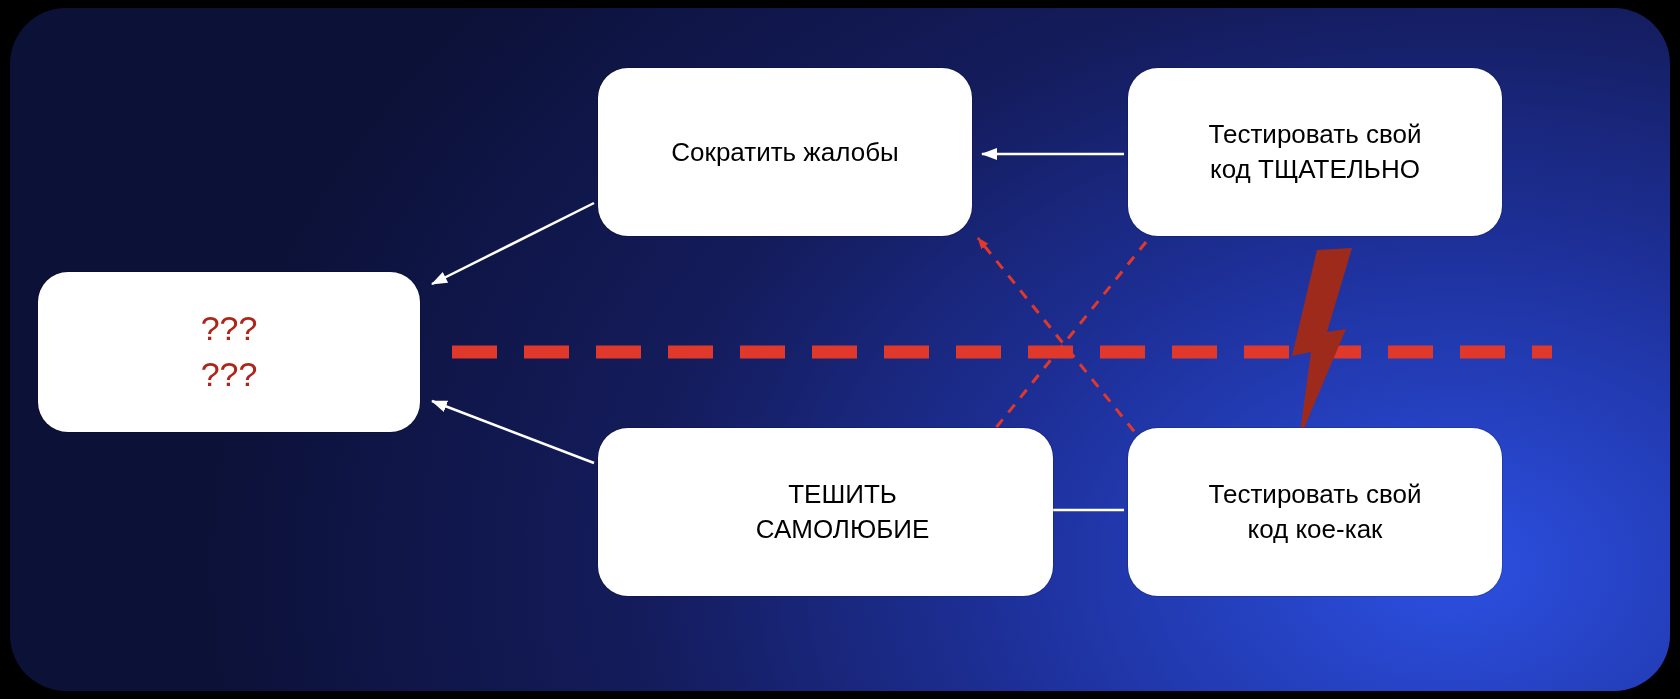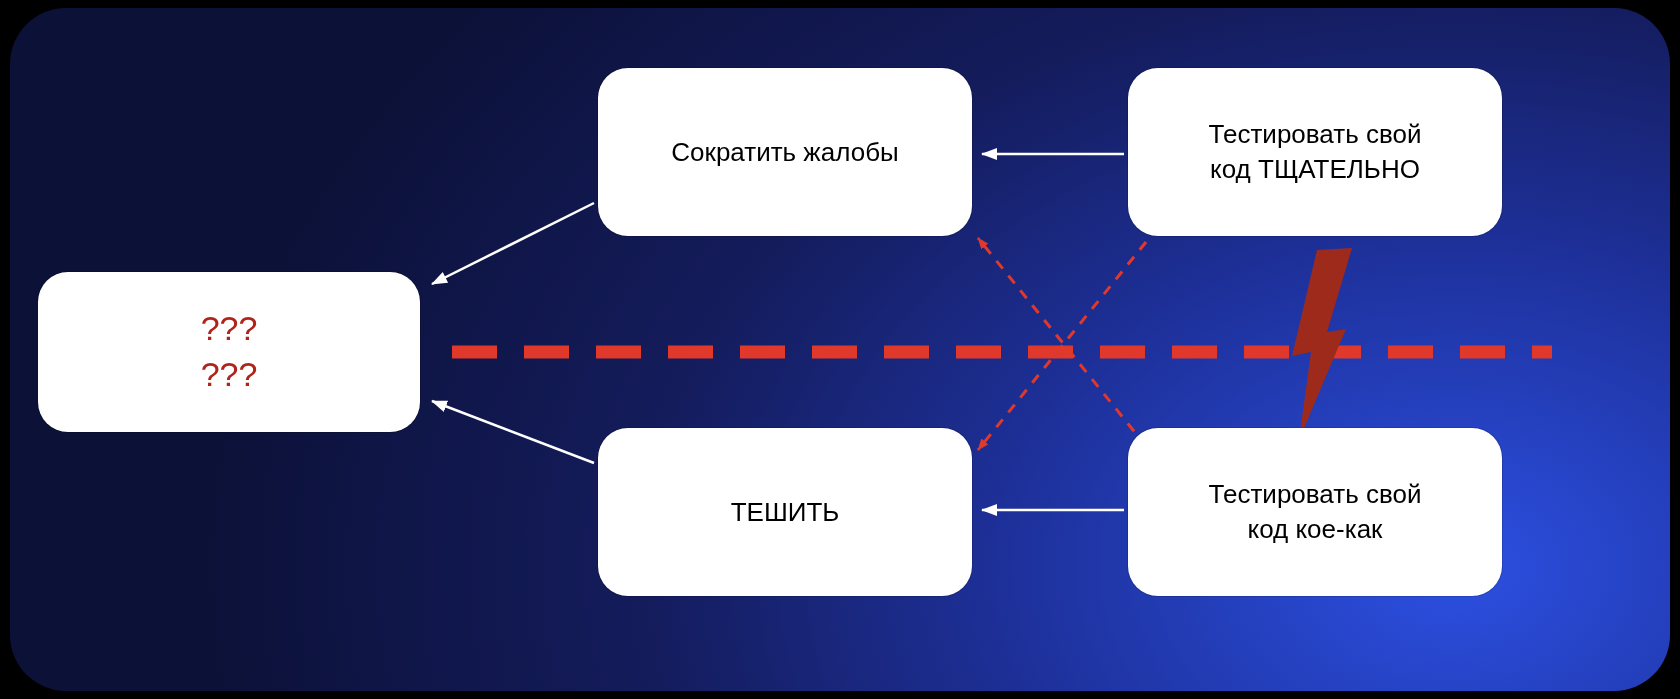--- a/index.html
+++ b/index.html
@@ -61,22 +61,23 @@
 
   <div class="node" style="left:598px; top:68px; width:374px; height:168px;">
     <div class="line">Сократить жалобы</div>
   </div>
 
   <div class="node" style="left:1128px; top:68px; width:374px; height:168px;">
     <div class="line">Тестировать свой</div>
     <div class="line">код ТЩАТЕЛЬНО</div>
   </div>
 
-  <div class="node" style="left:598px; top:428px; width:374px; height:168px;">
+  <div class="node" style="left:598px; top:428px; width:421px; height:168px;padding-left:34px;">
     <div class="line">ТЕШИТЬ</div>
+    <div class="line">САМОЛЮБИЕ</div>
   </div>
 
   <div class="node" style="left:1128px; top:428px; width:374px; height:168px;">
     <div class="line">Тестировать свой</div>
     <div class="line"><span>код </span><span class="it">кое-как</span></div>
   </div>
 
 </div>
 
 </body></html>

